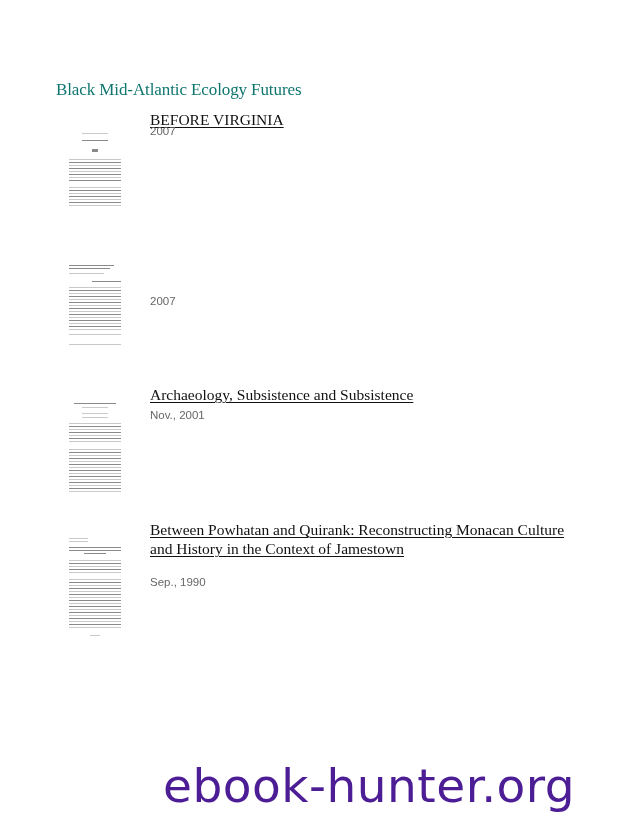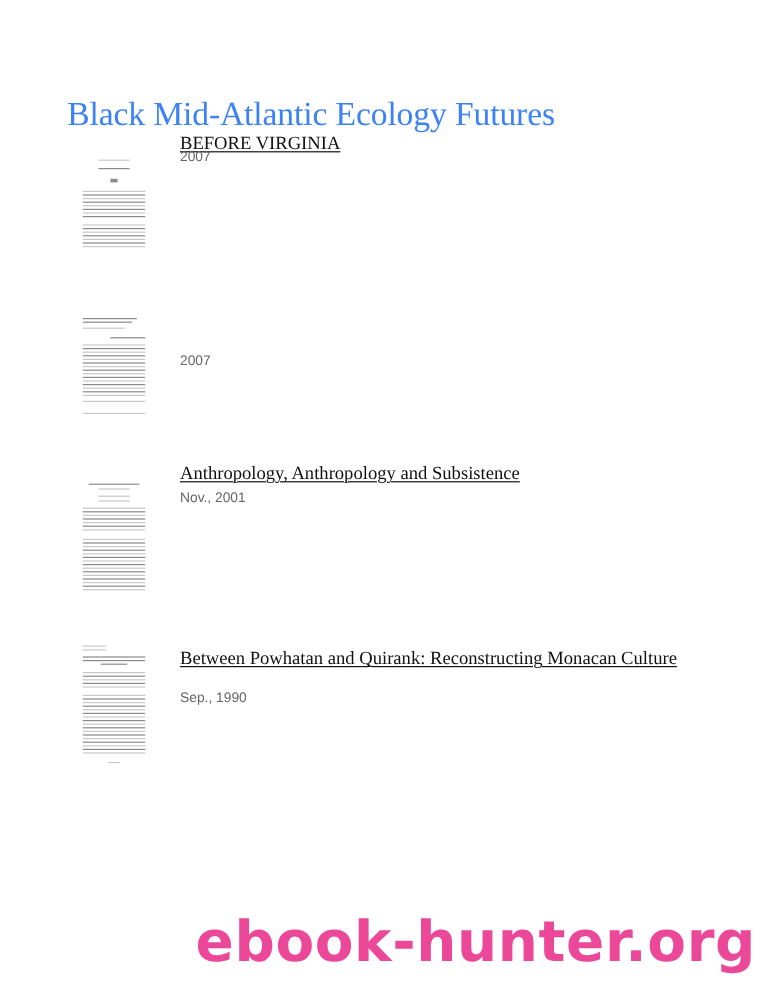--- a/index.html
+++ b/index.html
@@ -1,25 +1,25 @@
 <!DOCTYPE html>
 <html><head>
   <meta charset="utf-8">
   <style>
     html, body { margin: 0; padding: 0; background: #ffffff; }
     body { width: 637px; height: 825px; position: relative; overflow: hidden; font-family: "Liberation Serif", serif; color: #111; }
-    .page-title { position: absolute; left: 56px; top: 80px; font-size: 28px; font-weight: normal; margin: 0; color: #3b82f6; letter-spacing: -0.1px; }
+    .page-title { position: absolute; left: 56px; top: 80px; font-size: 17px; font-weight: normal; margin: 0; color: #0f766e; letter-spacing: -0.1px; }
     .entry { position: absolute; left: 0; width: 637px; }
     .thumb { position: absolute; left: 66px; width: 58px; background: #fff; }
     .thumb .line { position: absolute; left: 3px; right: 3px; height: 1px; background: #c9c9c9; }
     .thumb .line.dark { background: #8a8a8a; }
     .thumb .line.short { left: 16px; right: 16px; }
     .title-link { position: absolute; left: 150px; font-size: 15.5px; line-height: 19px; color: #111; text-decoration: underline; text-underline-offset: 2px; text-decoration-thickness: 1px; }
     .date { position: absolute; left: 150px; font-family: "Liberation Sans", sans-serif; font-size: 11.5px; color: #666; }
-    .watermark { position: absolute; left: 163px; top: 758px; font-family: "DejaVu Sans", sans-serif; font-weight: bold; font-size: 47px; color: #ec4899; letter-spacing: 0.5px; }
+    .watermark { position: absolute; left: 163px; top: 758px; font-family: "DejaVu Sans", sans-serif; font-weight: normal; font-size: 47px; color: #4c1d95; letter-spacing: 0.5px; }
   </style>
 </head>
 <body>
 
 <h1 class="page-title">Black Mid-Atlantic Ecology Futures</h1>
 
 <div class="entry" style="top:0;">
   <div class="thumb" style="top:128px;height:84px;">
     <div class="line short" style="top:5px;"></div>
     <div class="line short dark" style="top:12px;"></div>
@@ -99,21 +99,21 @@
       <div class="line dark" style="top:71px;"></div>
     <div class="line" style="top:74px;"></div>
       <div class="line dark" style="top:77px;"></div>
     <div class="line" style="top:80px;"></div>
       <div class="line dark" style="top:83px;"></div>
     <div class="line" style="top:86px;"></div>
       <div class="line dark" style="top:89px;"></div>
     <div class="line" style="top:92px;"></div>
   </div>
   <a class="title-link" style="top:385px;">
-    <span>Anthropology, Anthropology and Subsistence</span>
+    <span>Archaeology, Subsistence and Subsistence</span>
   </a>
   <div class="date" style="top:409px;">Nov., 2001</div>
 </div>
 
 <div class="entry" style="top:0;">
   <div class="thumb" style="top:536px;height:104px;">
     <div class="line" style="top:2px;right:36px;"></div>
     <div class="line" style="top:5px;right:36px;"></div>
     <div class="line dark" style="top:11px;"></div>
     <div class="line dark" style="top:14px;"></div>
@@ -135,19 +135,20 @@
       <div class="line dark" style="top:70px;"></div>
     <div class="line" style="top:73px;"></div>
       <div class="line dark" style="top:76px;"></div>
     <div class="line" style="top:79px;"></div>
       <div class="line dark" style="top:82px;"></div>
     <div class="line" style="top:85px;"></div>
       <div class="line dark" style="top:88px;"></div>
     <div class="line" style="top:91px;"></div>
     <div class="line short" style="top:99px;left:24px;right:24px;"></div>
   </div>
-  <a class="title-link" style="top:539px;">
+  <a class="title-link" style="top:520px;">
     <span>Between Powhatan and Quirank: Reconstructing Monacan Culture</span><br>
+    <span>and History in the Context of Jamestown</span>
   </a>
   <div class="date" style="top:576px;">Sep., 1990</div>
 </div>
 
 <div class="watermark">ebook-hunter.org</div>
 
 </body></html>

